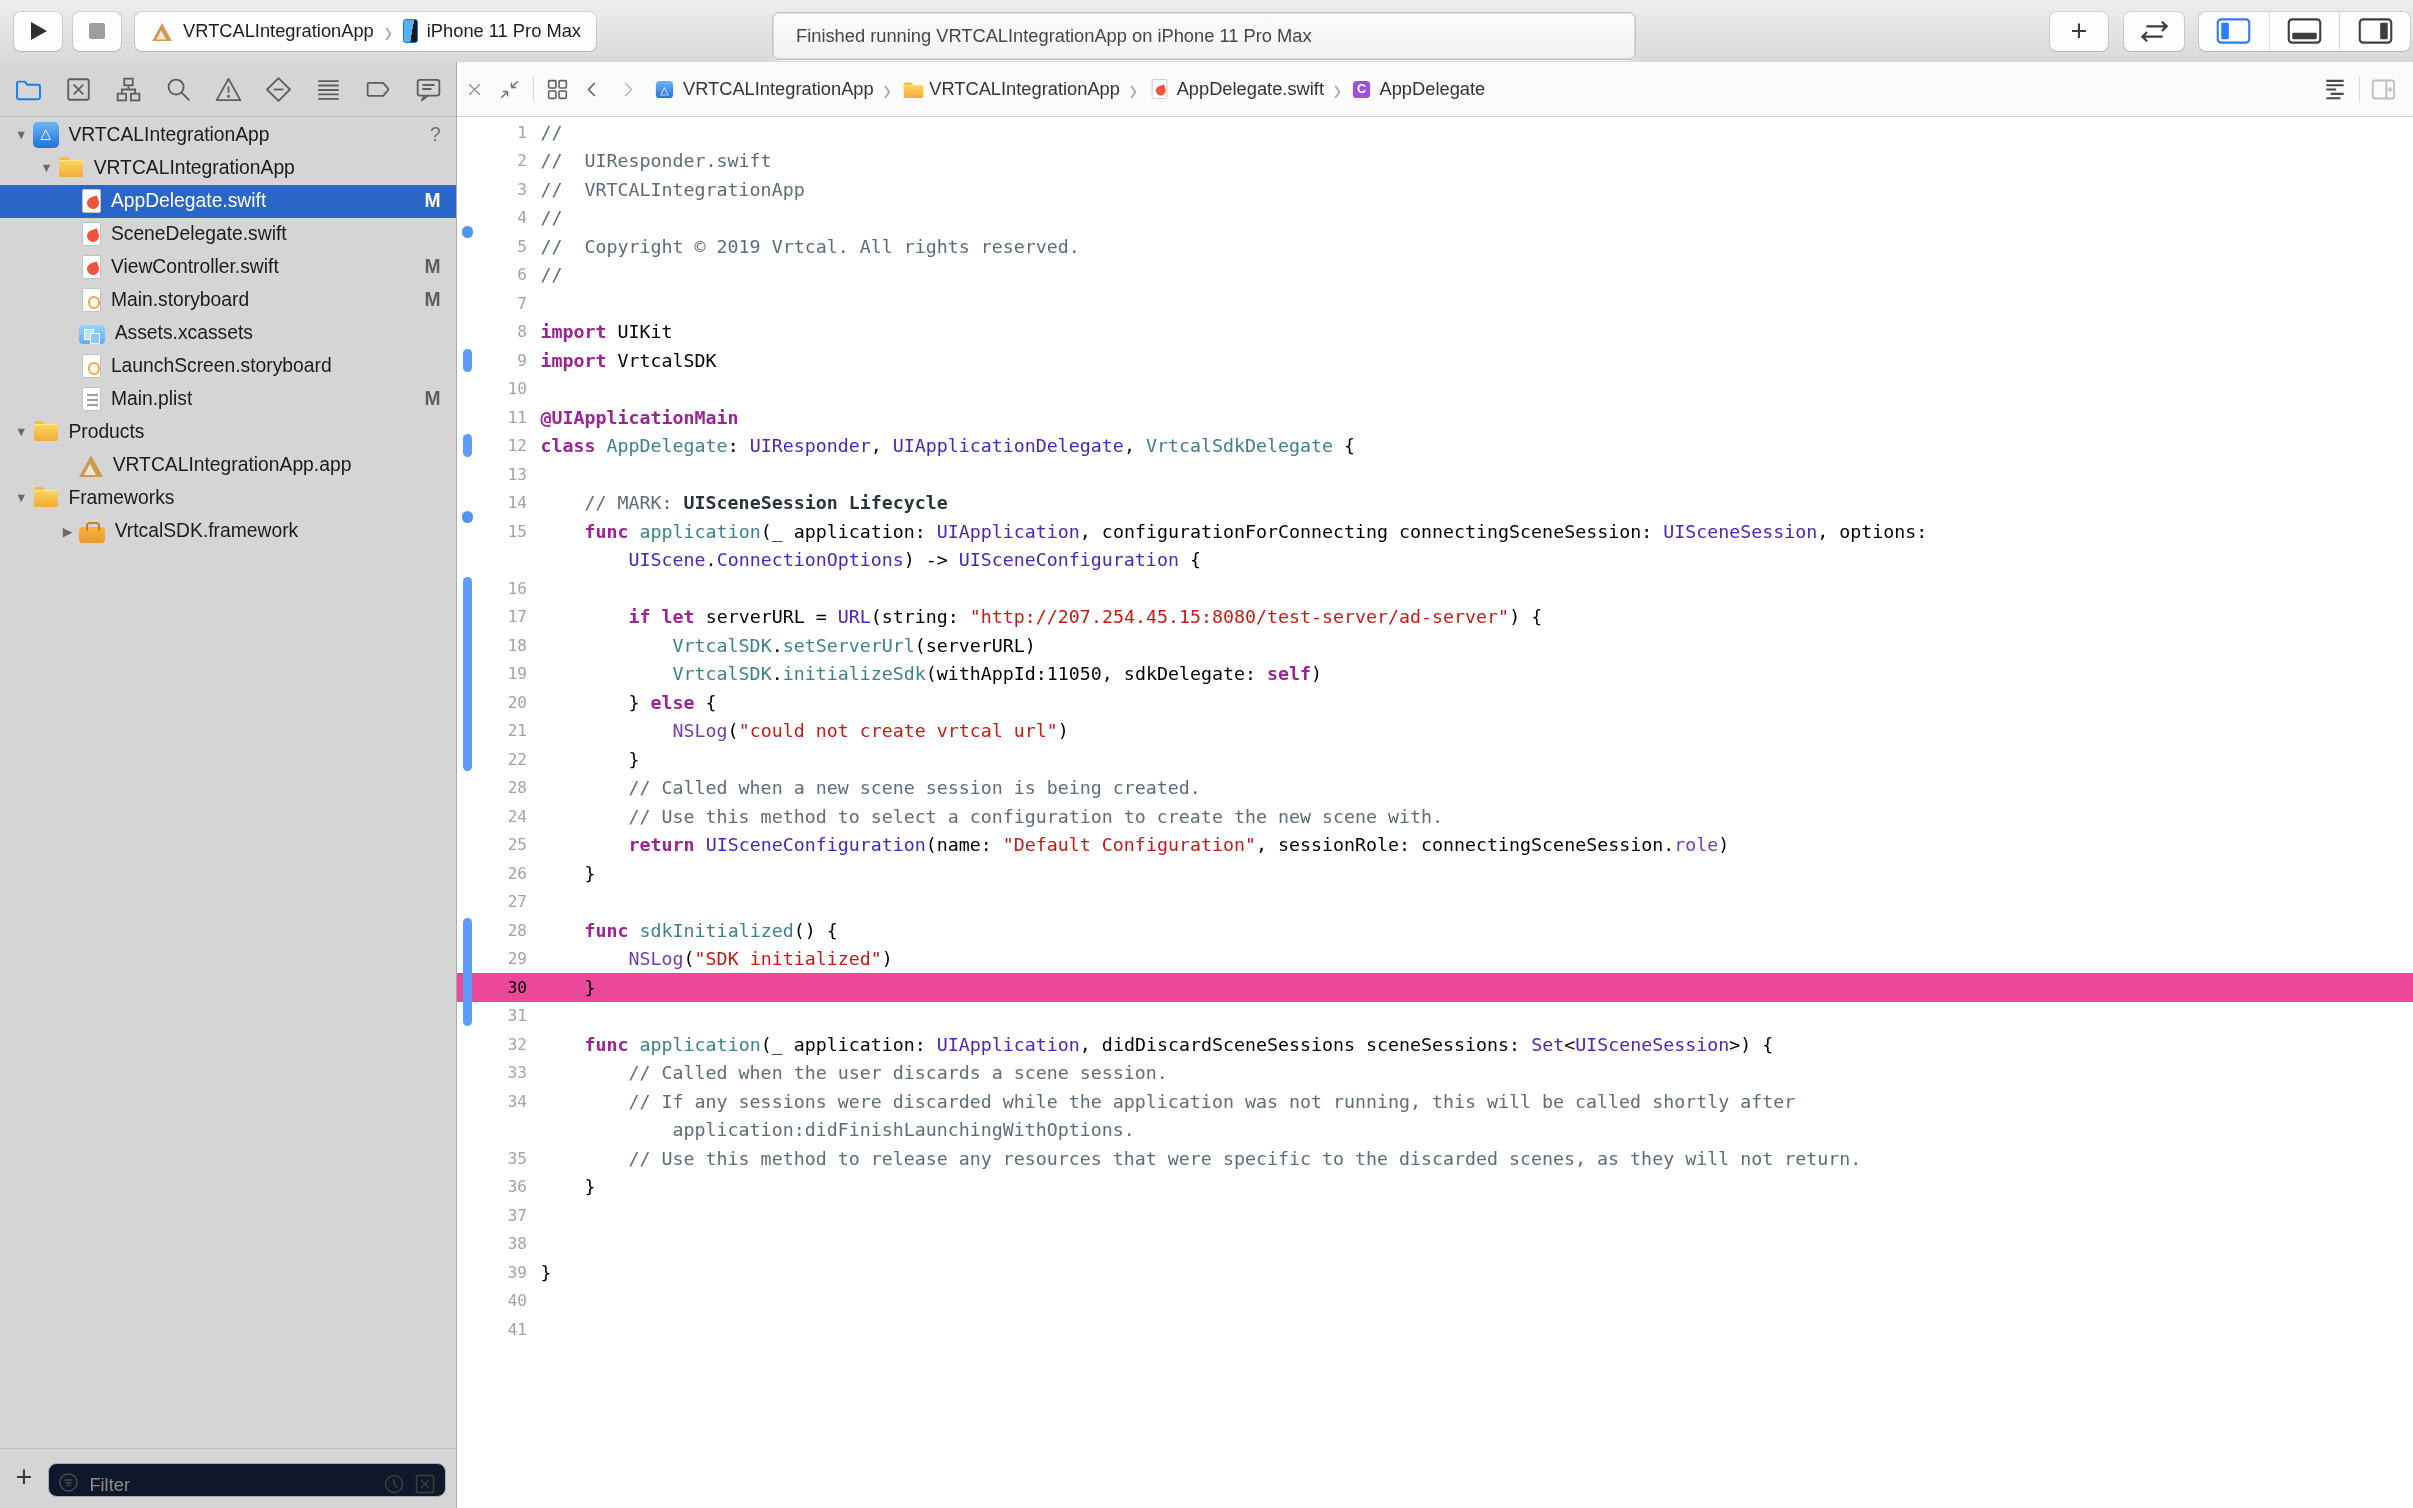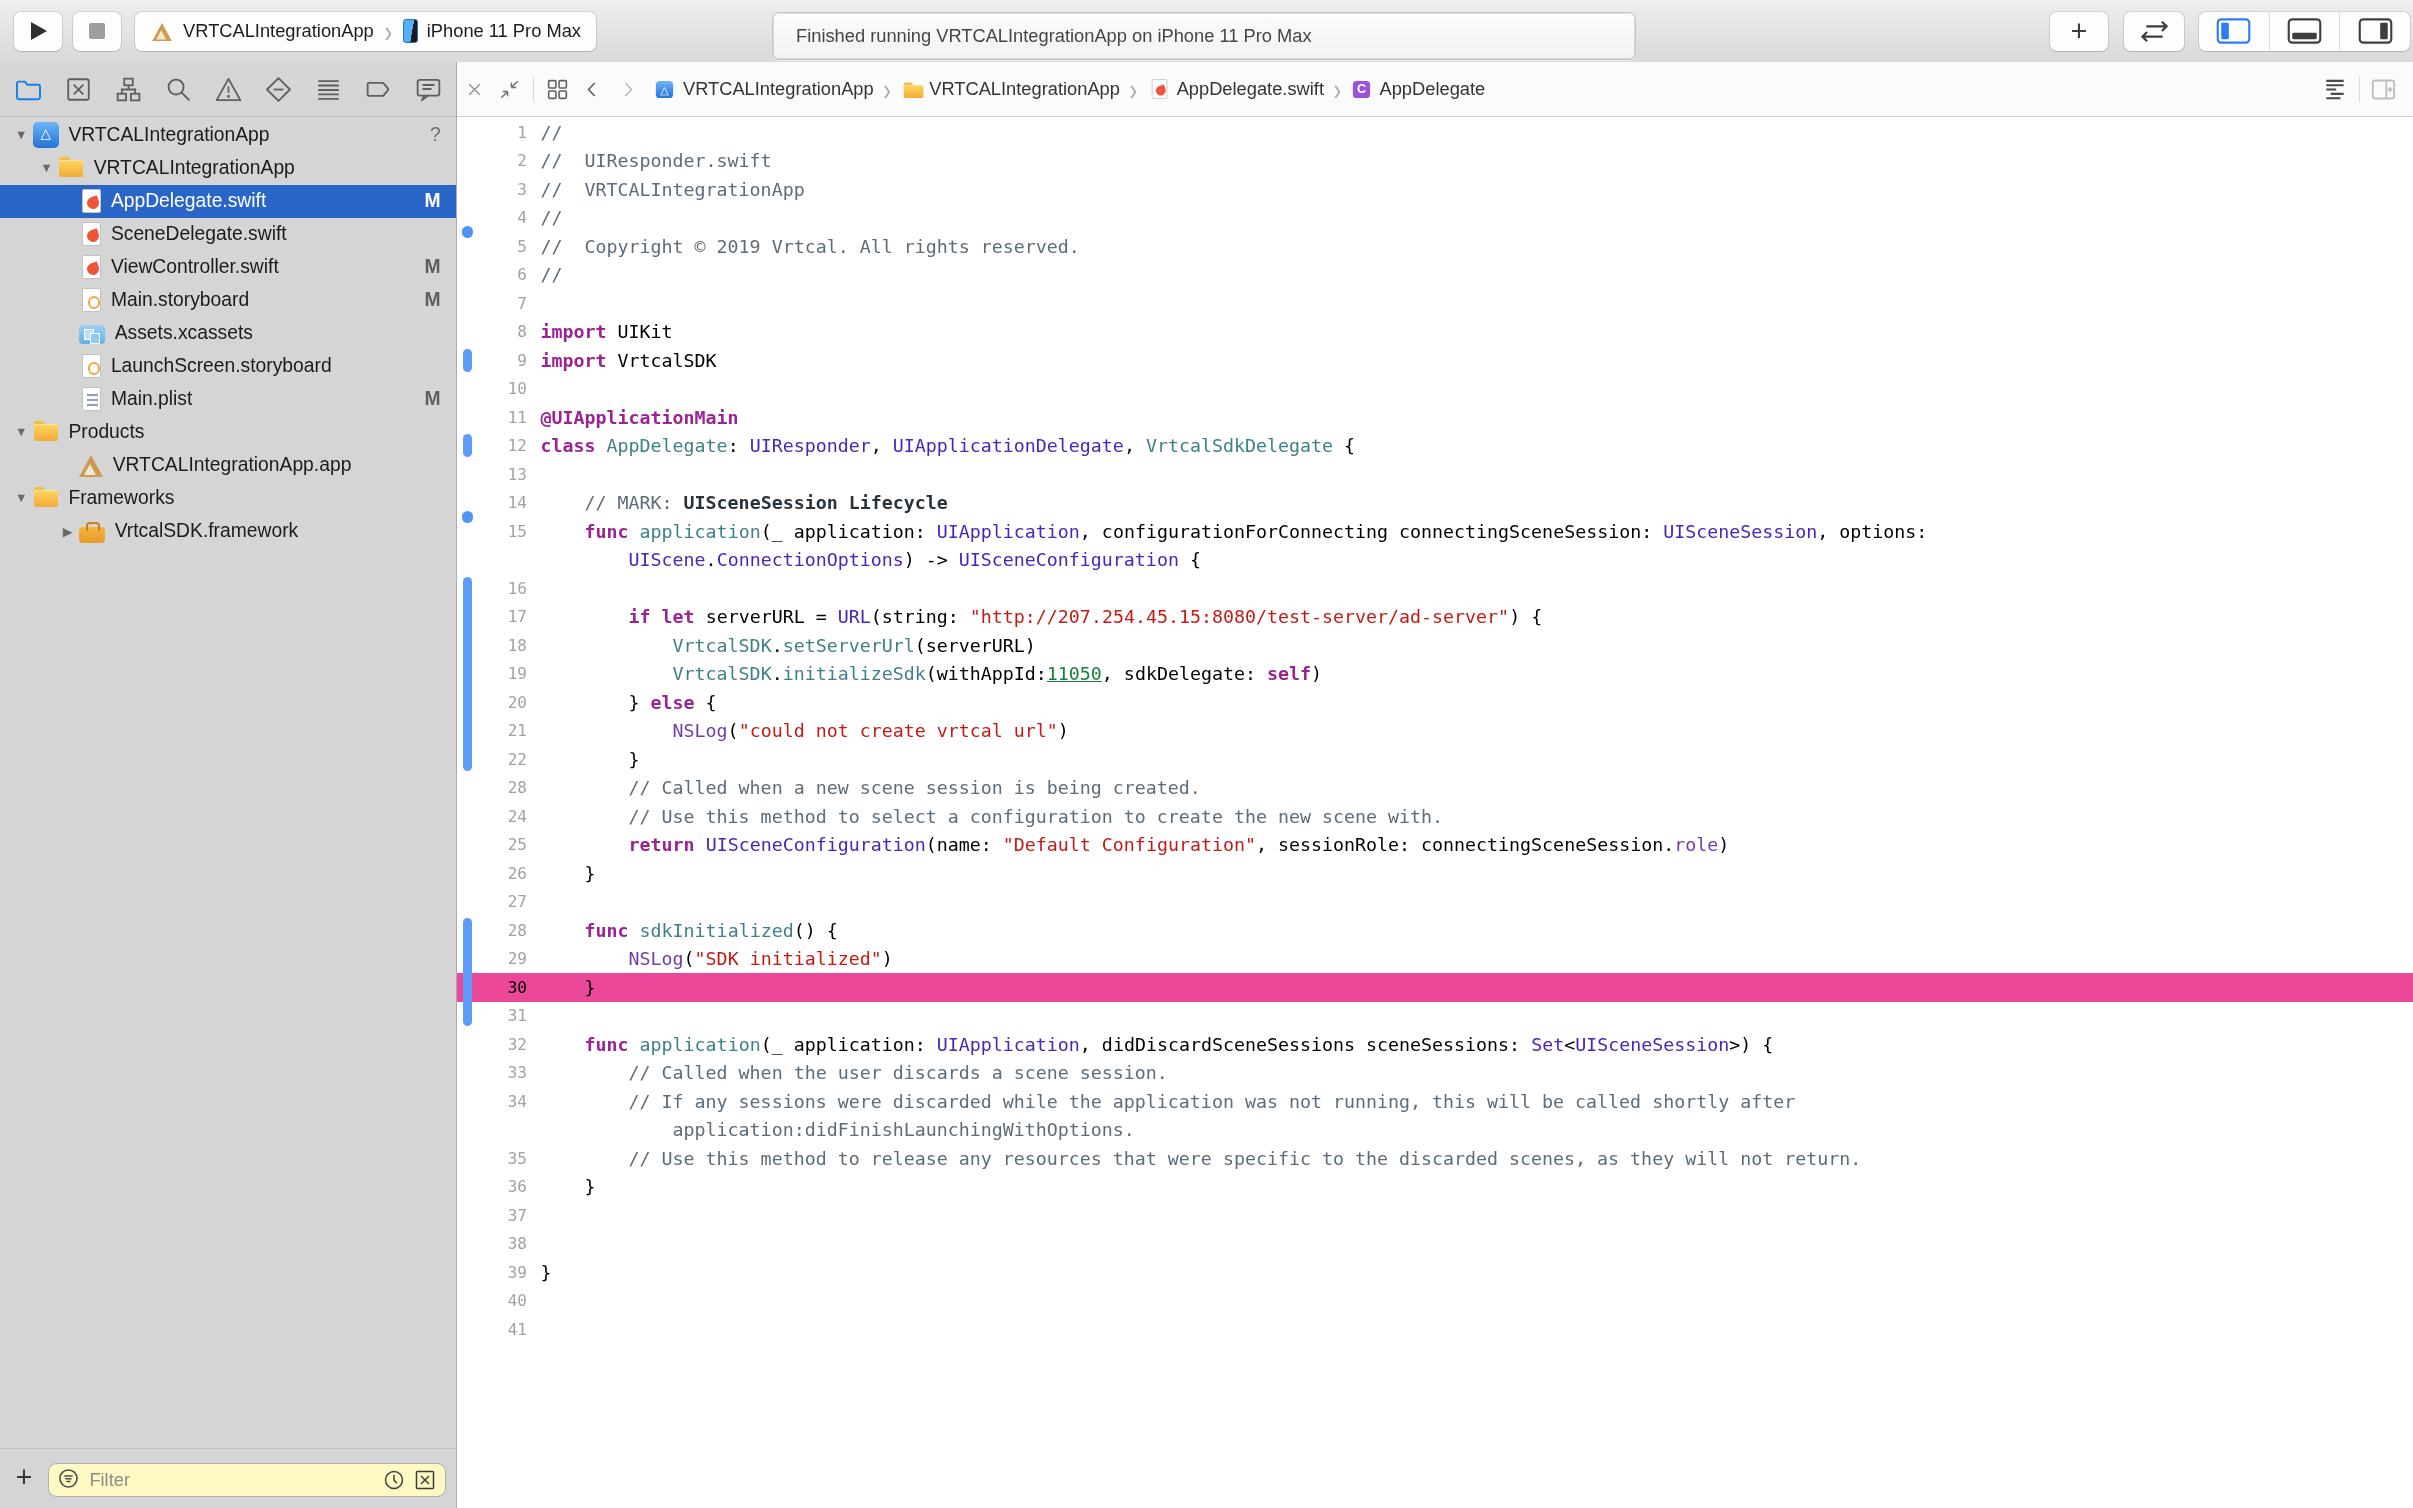--- a/index.html
+++ b/index.html
@@ -104,39 +104,39 @@
   .ti-cbadge{background:#9C51D6;border-radius:4.8px;}
   .ti-cbadge::after{content:"C";position:absolute;left:0;right:0;top:50%;transform:translateY(-54%);text-align:center;color:#fff;font-weight:bold;font-size:15.4px;font-family:"Liberation Sans",sans-serif;}
   .phone-ic{width:13.5px;height:22px;background:linear-gradient(100deg,#55B0F7 60%,#1A1A1C 60%);border:1px solid #2A72BE;border-radius:2.9px;display:inline-block;}
   
   .filterbar{
     position:absolute;left:0;top:1448px;width:456px;height:60px;background:#D5D5D5;
     border-top:1px solid #BFBFBF;box-sizing:border-box;
   }
   .fb-plus{position:absolute;left:15.4px;top:11.6px;font-size:29px;color:#3A3A3A;font-weight:300;}
   .filter-field{
-    position:absolute;left:48px;top:13.5px;width:398px;height:34px;background:#fef9c3;
+    position:absolute;left:48px;top:13.5px;width:398px;height:34px;background:#0f172a;
     border:1px solid #AFAFAF;border-radius:8.7px;box-sizing:border-box;
-    display:flex;align-items:center;padding:0 7.7px;gap:7.7px;
+    display:flex;align-items:flex-end;padding:0 7.7px;gap:7.7px;
   }
   .filter-ph{color:#8C8C8C;font-size:18.3px;flex:1;}
   
   .editor{position:absolute;left:457px;top:118px;width:1957px;height:1390px;background:#FFFFFF;}
   .code{position:relative;width:100%;}
   .code-row{height:28.5px;display:flex;align-items:center;white-space:pre;}
   .code-row.current{background:#ec4899;}
   .lnum{width:70px;flex:none;text-align:right;font-family:"DejaVu Sans Mono",monospace;font-size:16px;color:#A2A2A2;padding-right:0;}
   .code-row.current .lnum{color:#000000;}
   .ltext{margin-left:13.5px;font-family:"DejaVu Sans Mono",monospace;font-size:18.3px;color:#000;}
   .tok-p{color:#000000;}
   .tok-kw{color:#9B2393;font-weight:bold;}
   .tok-cm{color:#5D6C79;}
   .tok-cmb{color:#293239;font-weight:bold;}
   .tok-str{color:#C41A16;}
-  .tok-num{color:#15803d;text-decoration:underline;}
+  .tok-num{color:#000000;}
   .tok-proj{color:#3E8087;}
   .tok-tfw{color:#4B24B8;}
   .tok-ffw{color:#703DAA;}
   .change-bar{position:absolute;left:5.8px;width:9.7px;background:#5D9CF8;border-radius:4.8px;}
   .change-dot{position:absolute;left:4.8px;width:11.6px;height:11.6px;background:#4F94F7;border-radius:50%;}
   svg{display:block;}
 </style>
 </head>
 <body>
 

